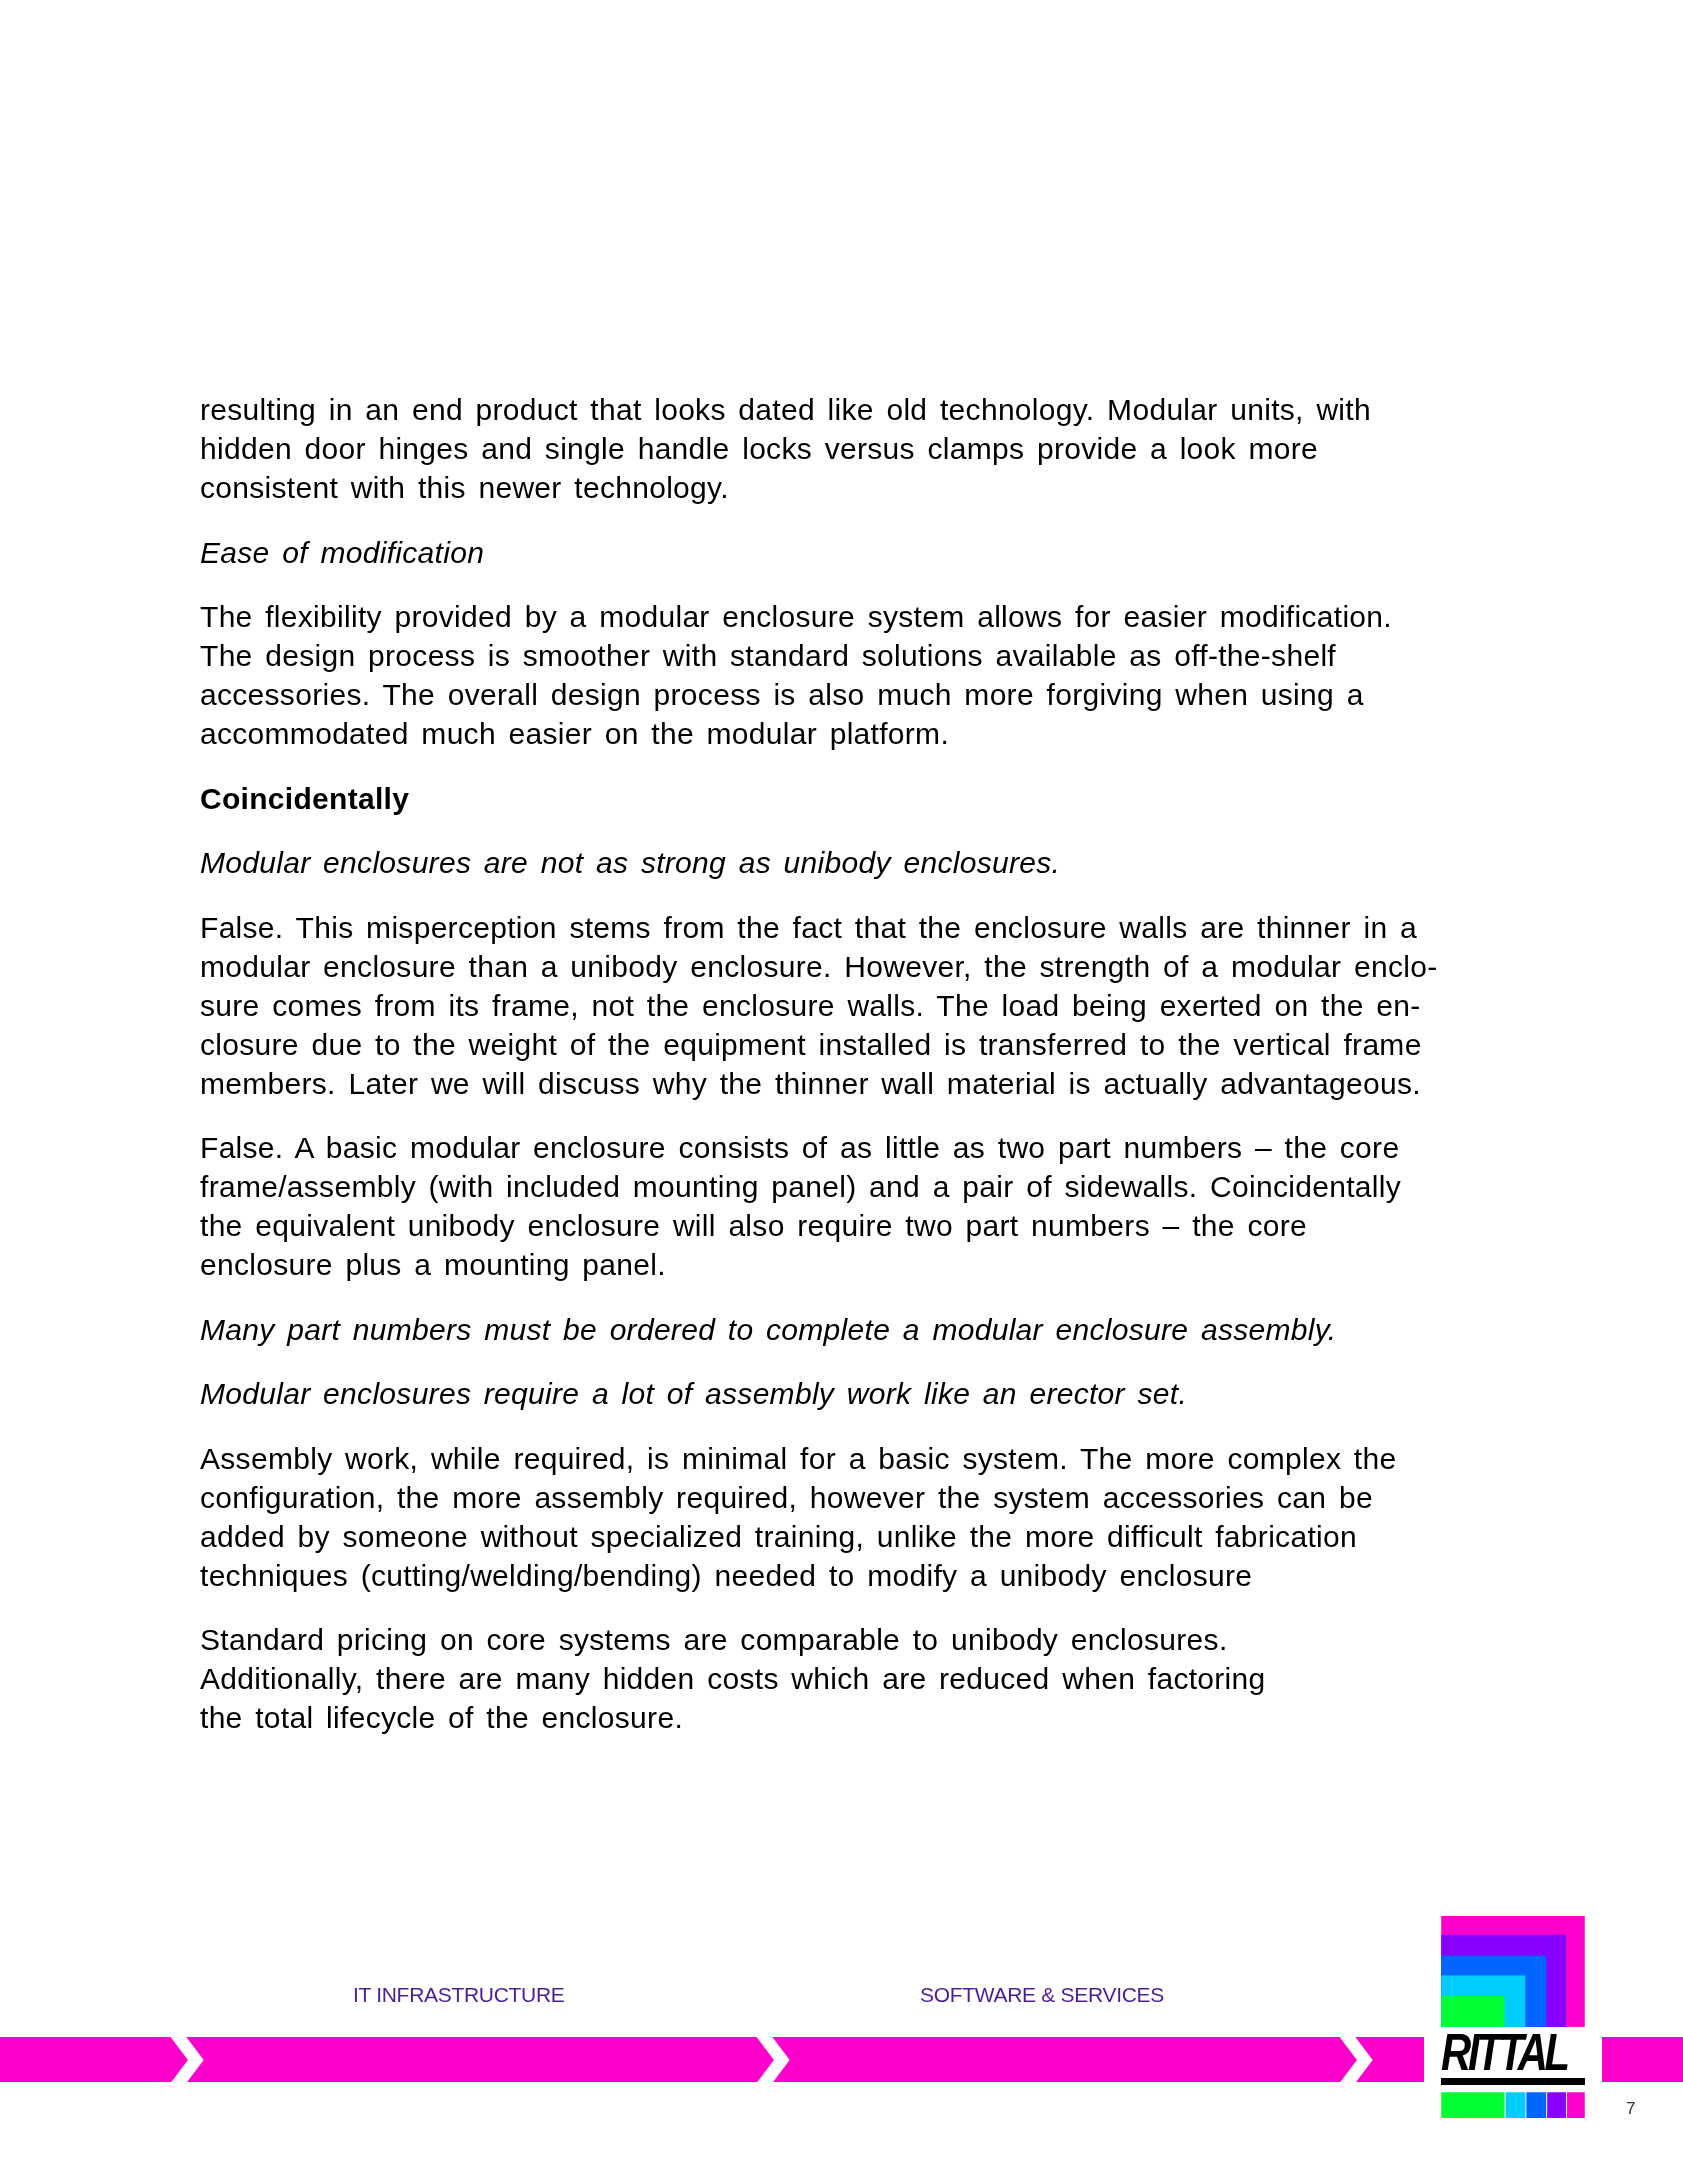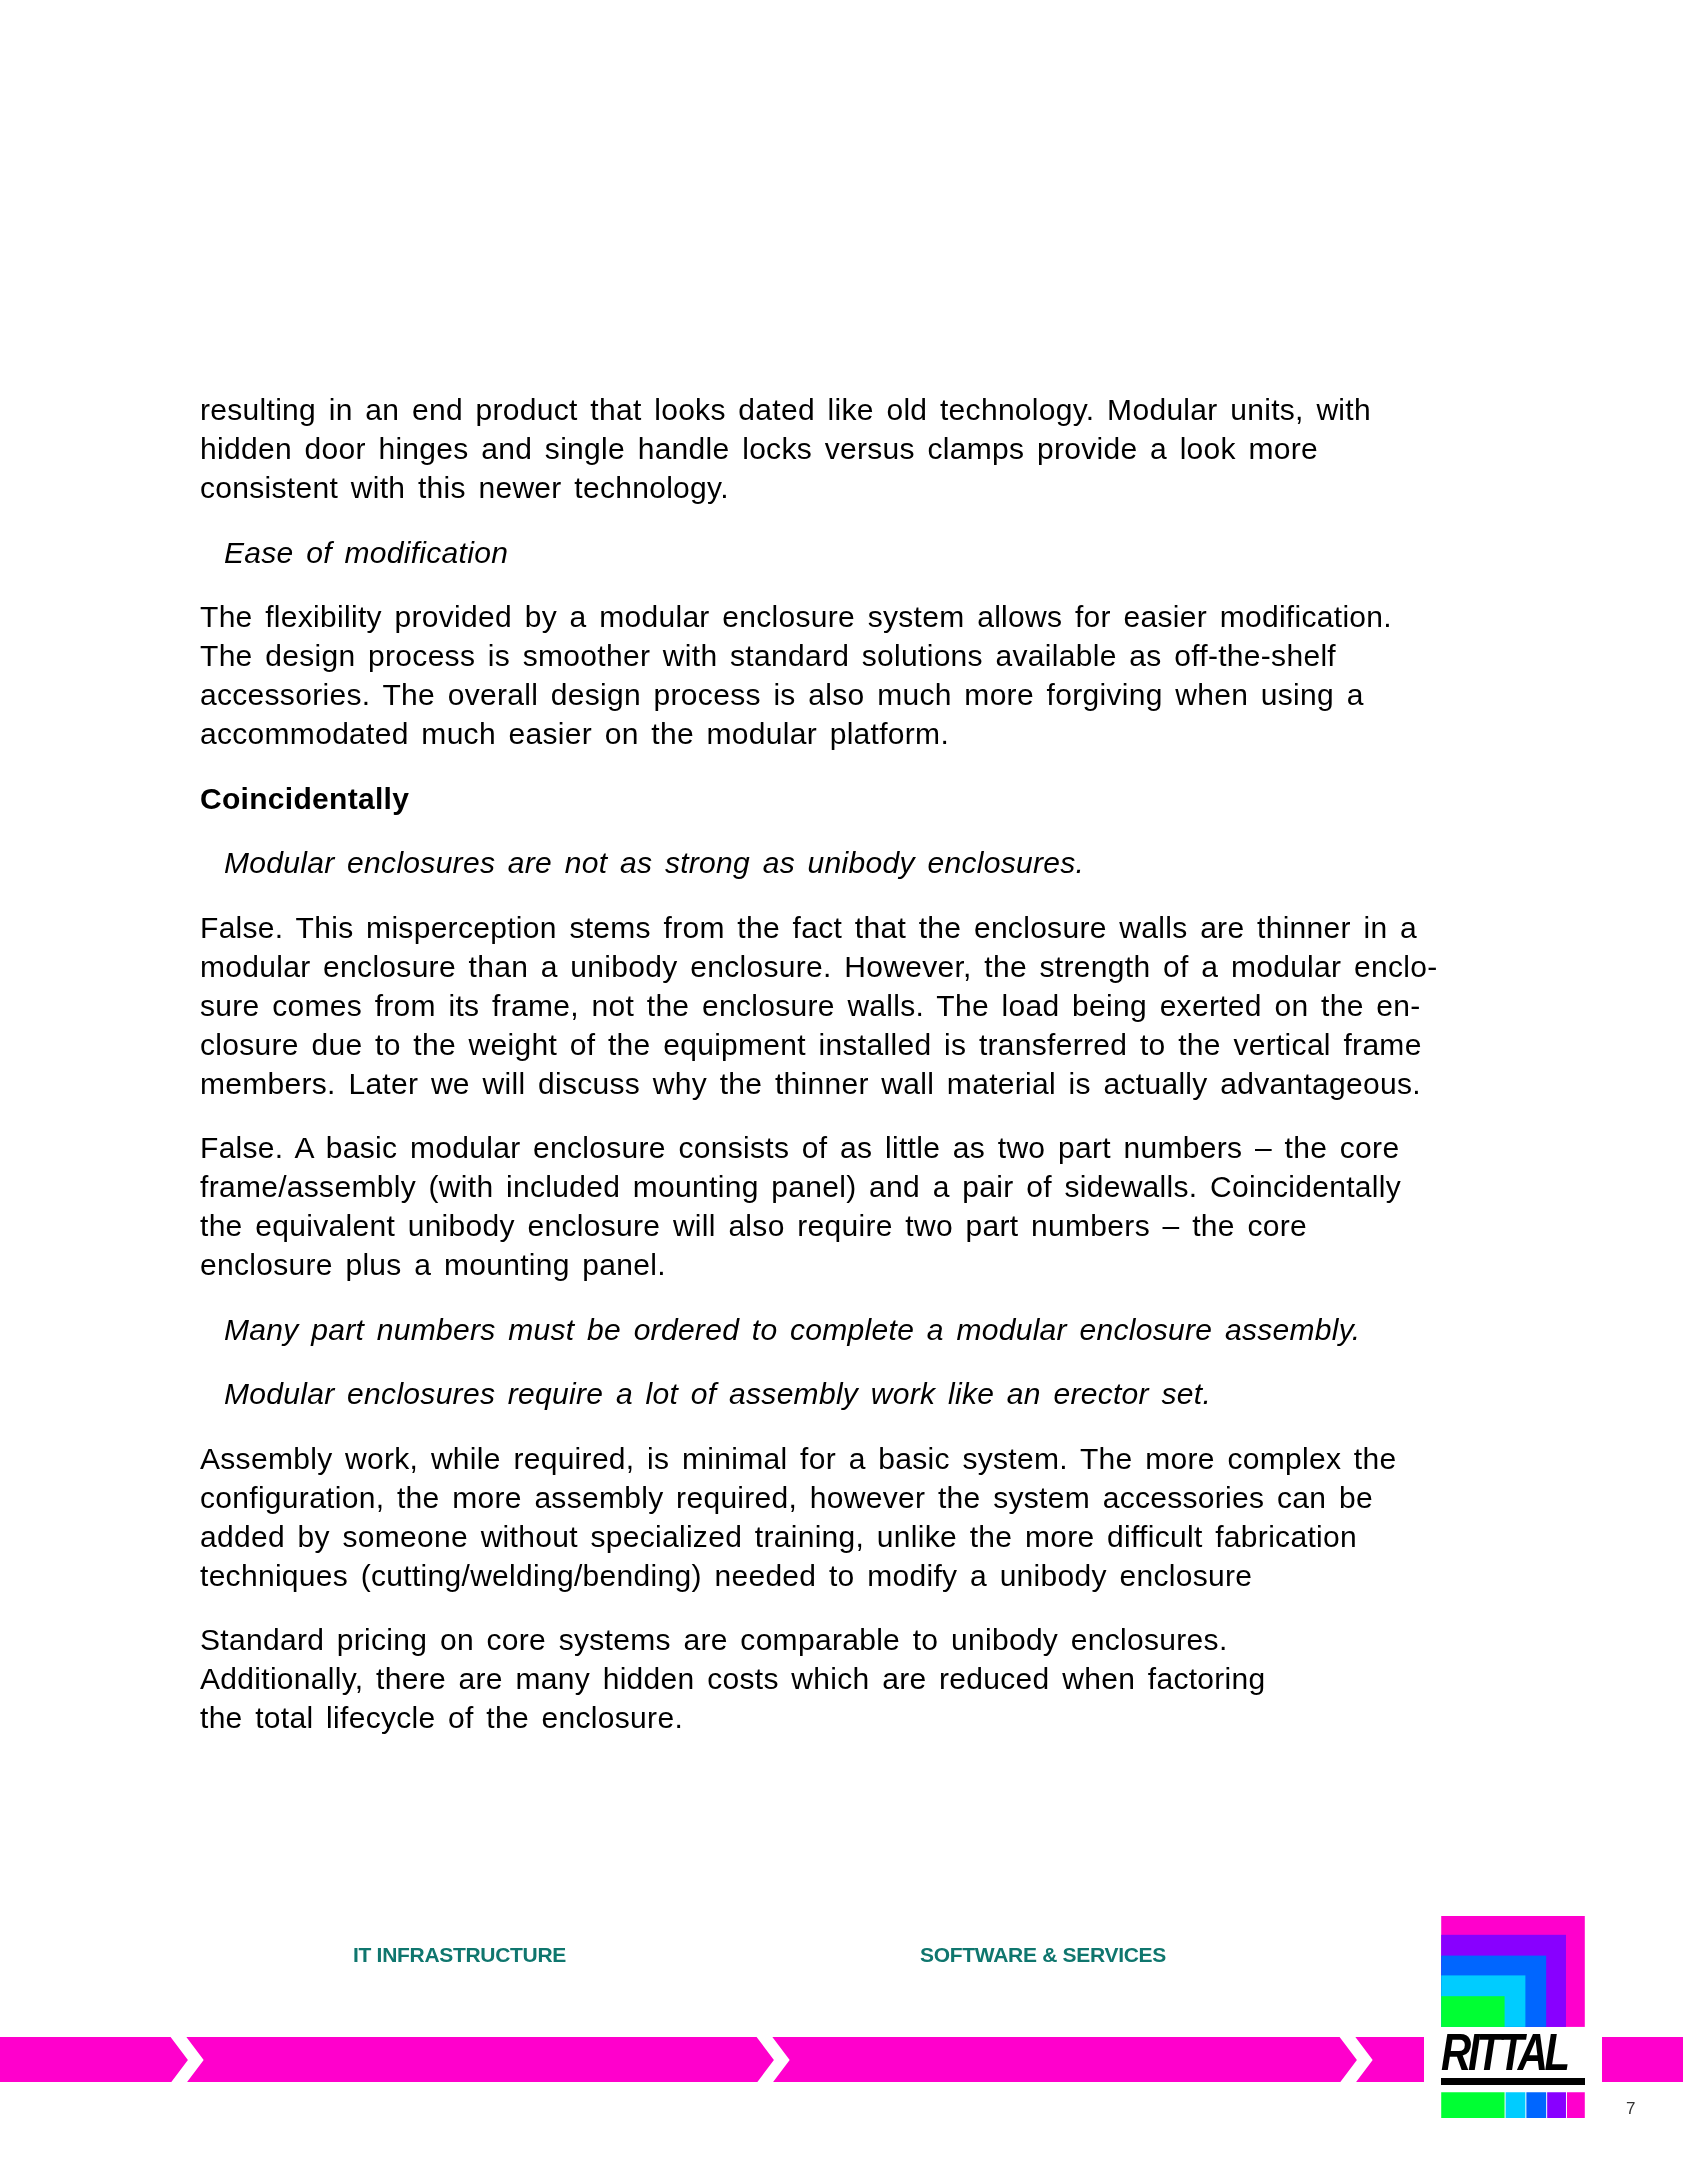--- a/index.html
+++ b/index.html
@@ -7,32 +7,32 @@
   .page { position: absolute; left: 0; top: 0; width: 1683px; height: 2178px; background: #fff; padding-left: 20px; }
 
   .body-text {
     position: absolute; left: 200px; top: 390px; width: 1307px;
     font-family: "Liberation Sans", sans-serif;
     font-size: 30px; line-height: 39px; color: #000;
     word-spacing: 4px; letter-spacing: 0.3px;
   }
   .para { margin: 0 0 25.5px 0; }
   .para .line { display: block; white-space: nowrap; }
-  .para.italic { font-style: italic; margin-left: 24px; }
+  .para.italic { font-style: italic; }
   .para.heading { font-weight: bold; }
 
   
   .band { position: absolute; top: 2037px; height: 45px; background: #ff00cc; }
   .band-left { left: 0; width: 1424px; }
   .band-right { left: 1602px; width: 81px; }
   .chevron { position: absolute; top: 2026px; width: 48px; height: 68px; }
   .band-label {
-    position: absolute; top: 1938px; height: 34px; line-height: 34px;
-    font-family: "Liberation Sans", sans-serif; font-weight: bold;
-    font-size: 21px; color: #0f766e; letter-spacing: -0.3px; white-space: nowrap;
+    position: absolute; top: 1978px; height: 34px; line-height: 34px;
+    font-family: "Liberation Sans", sans-serif; font-weight: normal;
+    font-size: 21px; color: #4c1d95; letter-spacing: -0.3px; white-space: nowrap;
   }
 
   
   .logo { position: absolute; left: 1441px; top: 1916px; width: 144px; height: 202px; }
   .logo-bg { position: absolute; left: 1424px; top: 1901px; width: 178px; height: 223px; background: #fff; }
   .logo-text {
     position: absolute; left: 1441px; top: 2030px; width: 144px; height: 46px;
     font-family: "Liberation Sans", sans-serif; font-weight: bold; font-style: italic;
     font-size: 51px; line-height: 46px; color: #000; letter-spacing: -4px;
     transform: scaleX(0.82); transform-origin: left center; white-space: nowrap;

